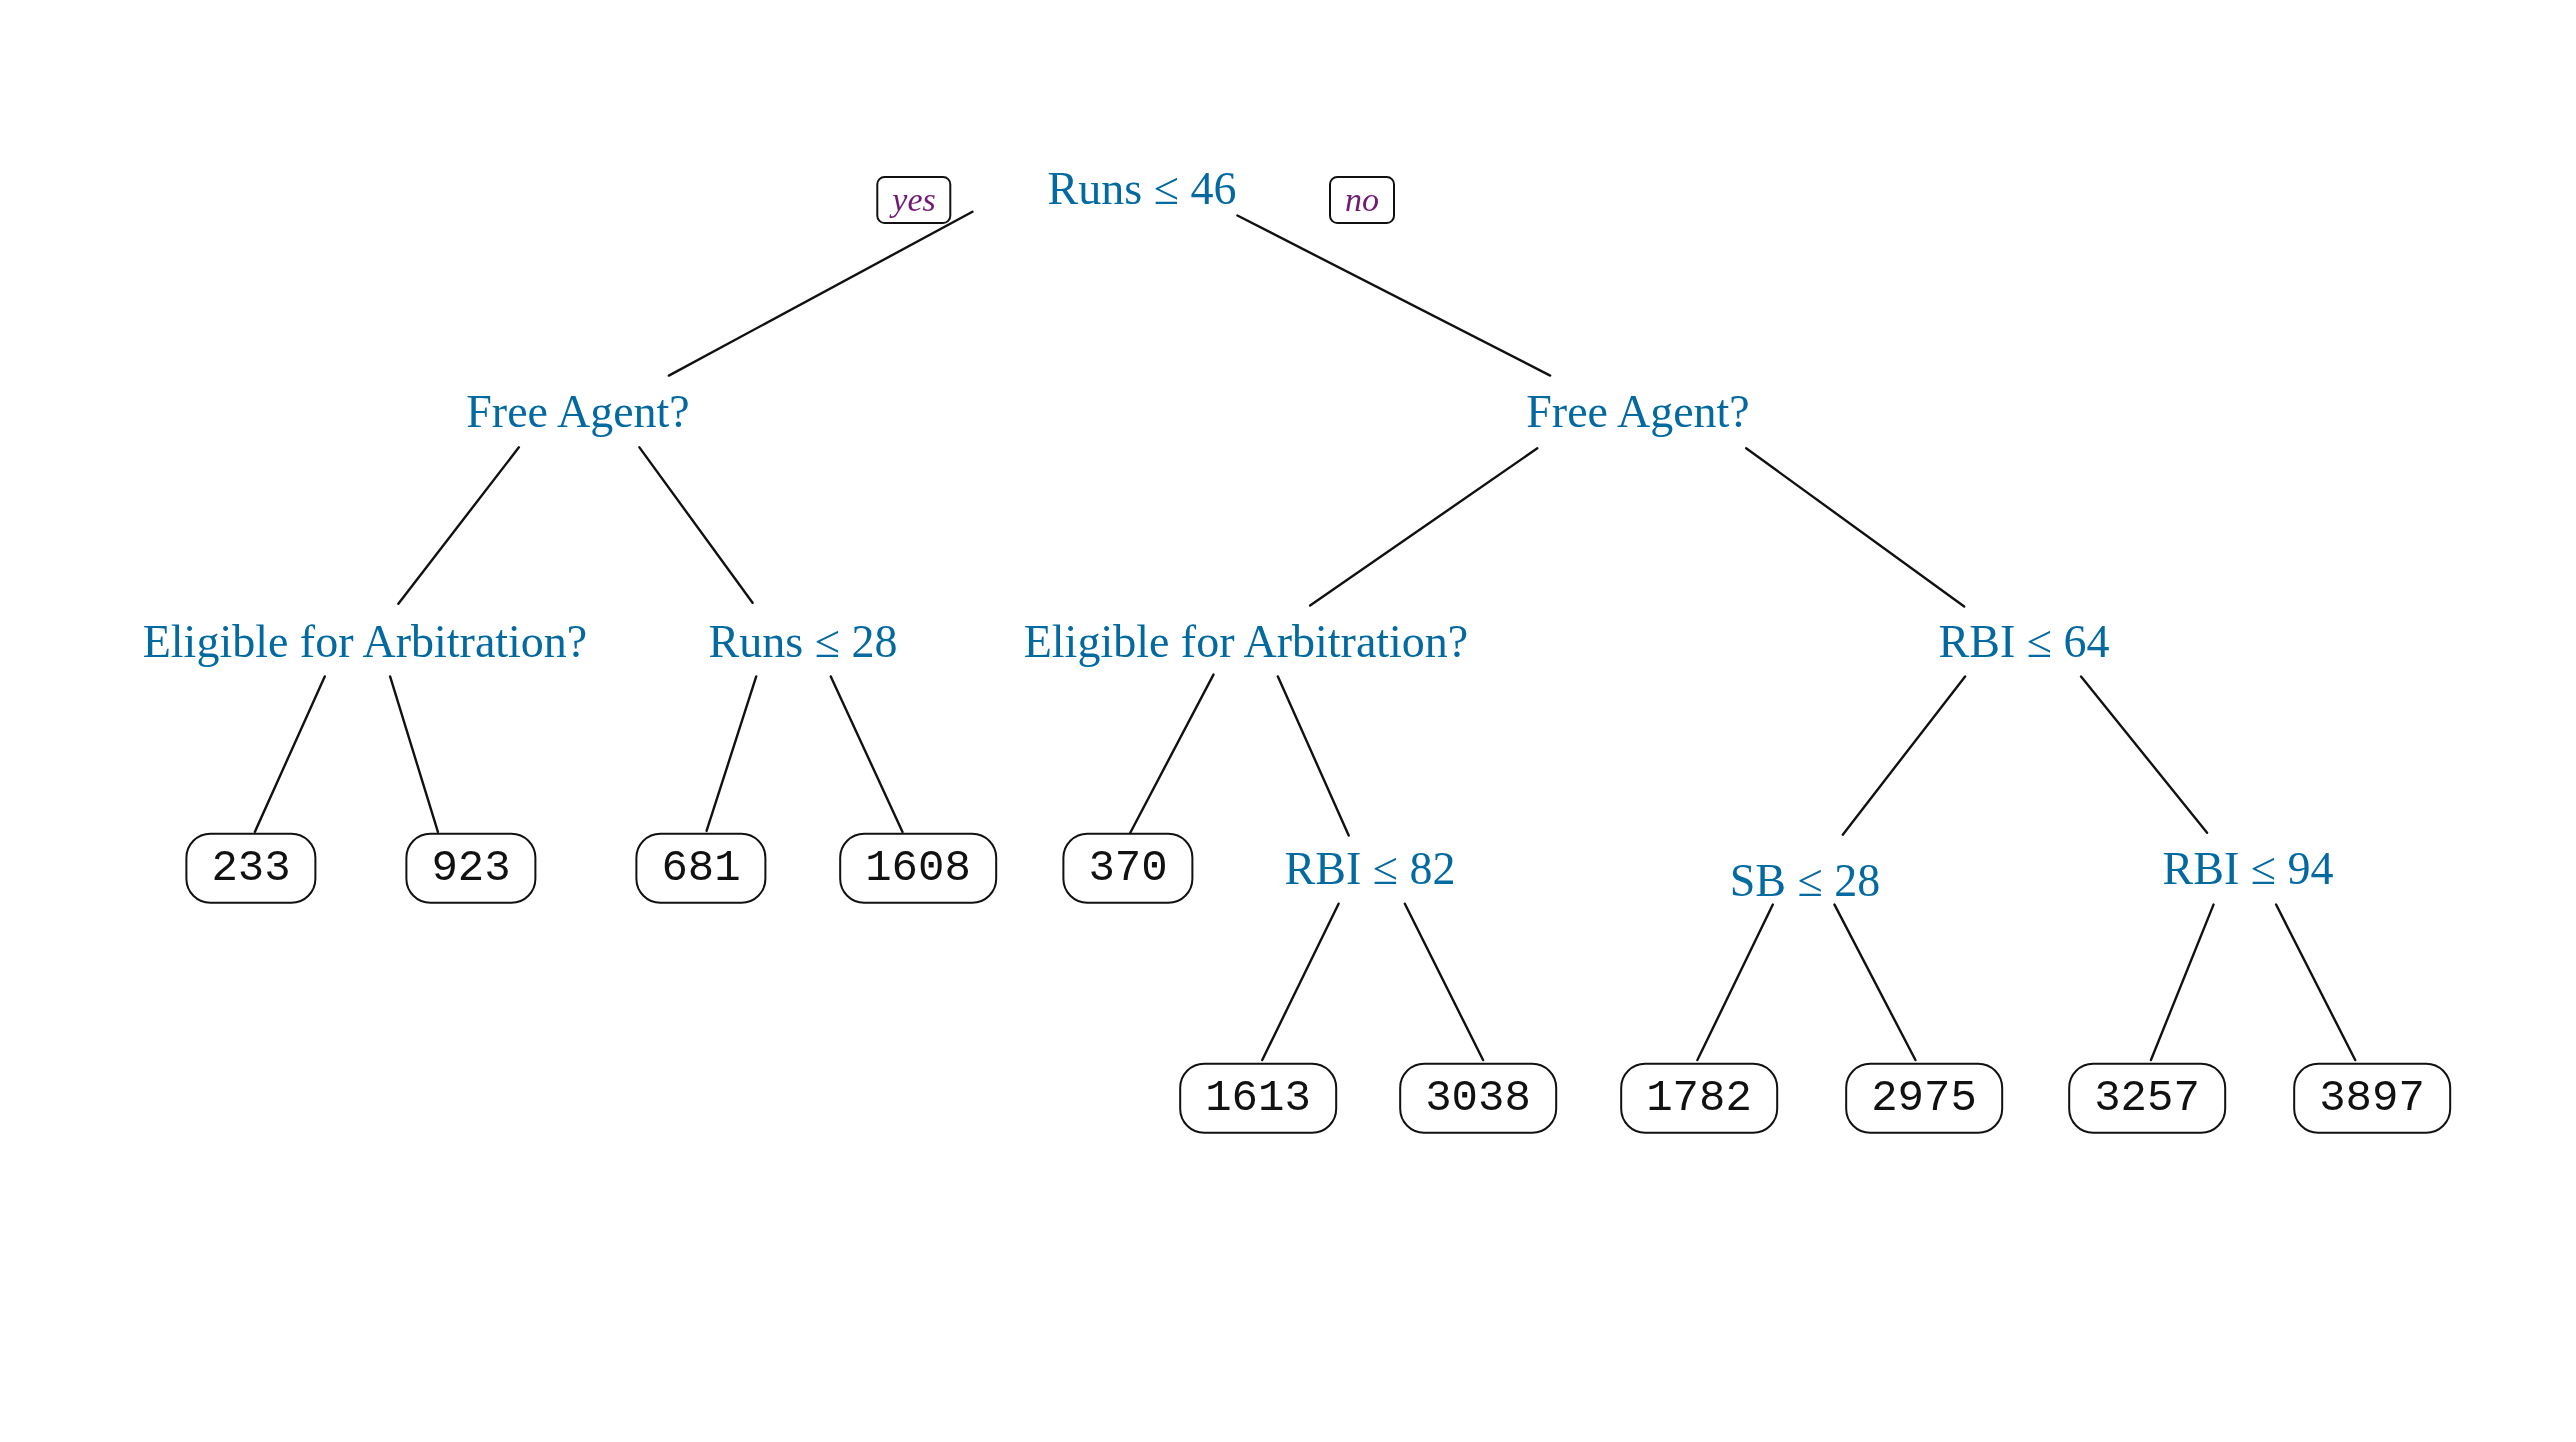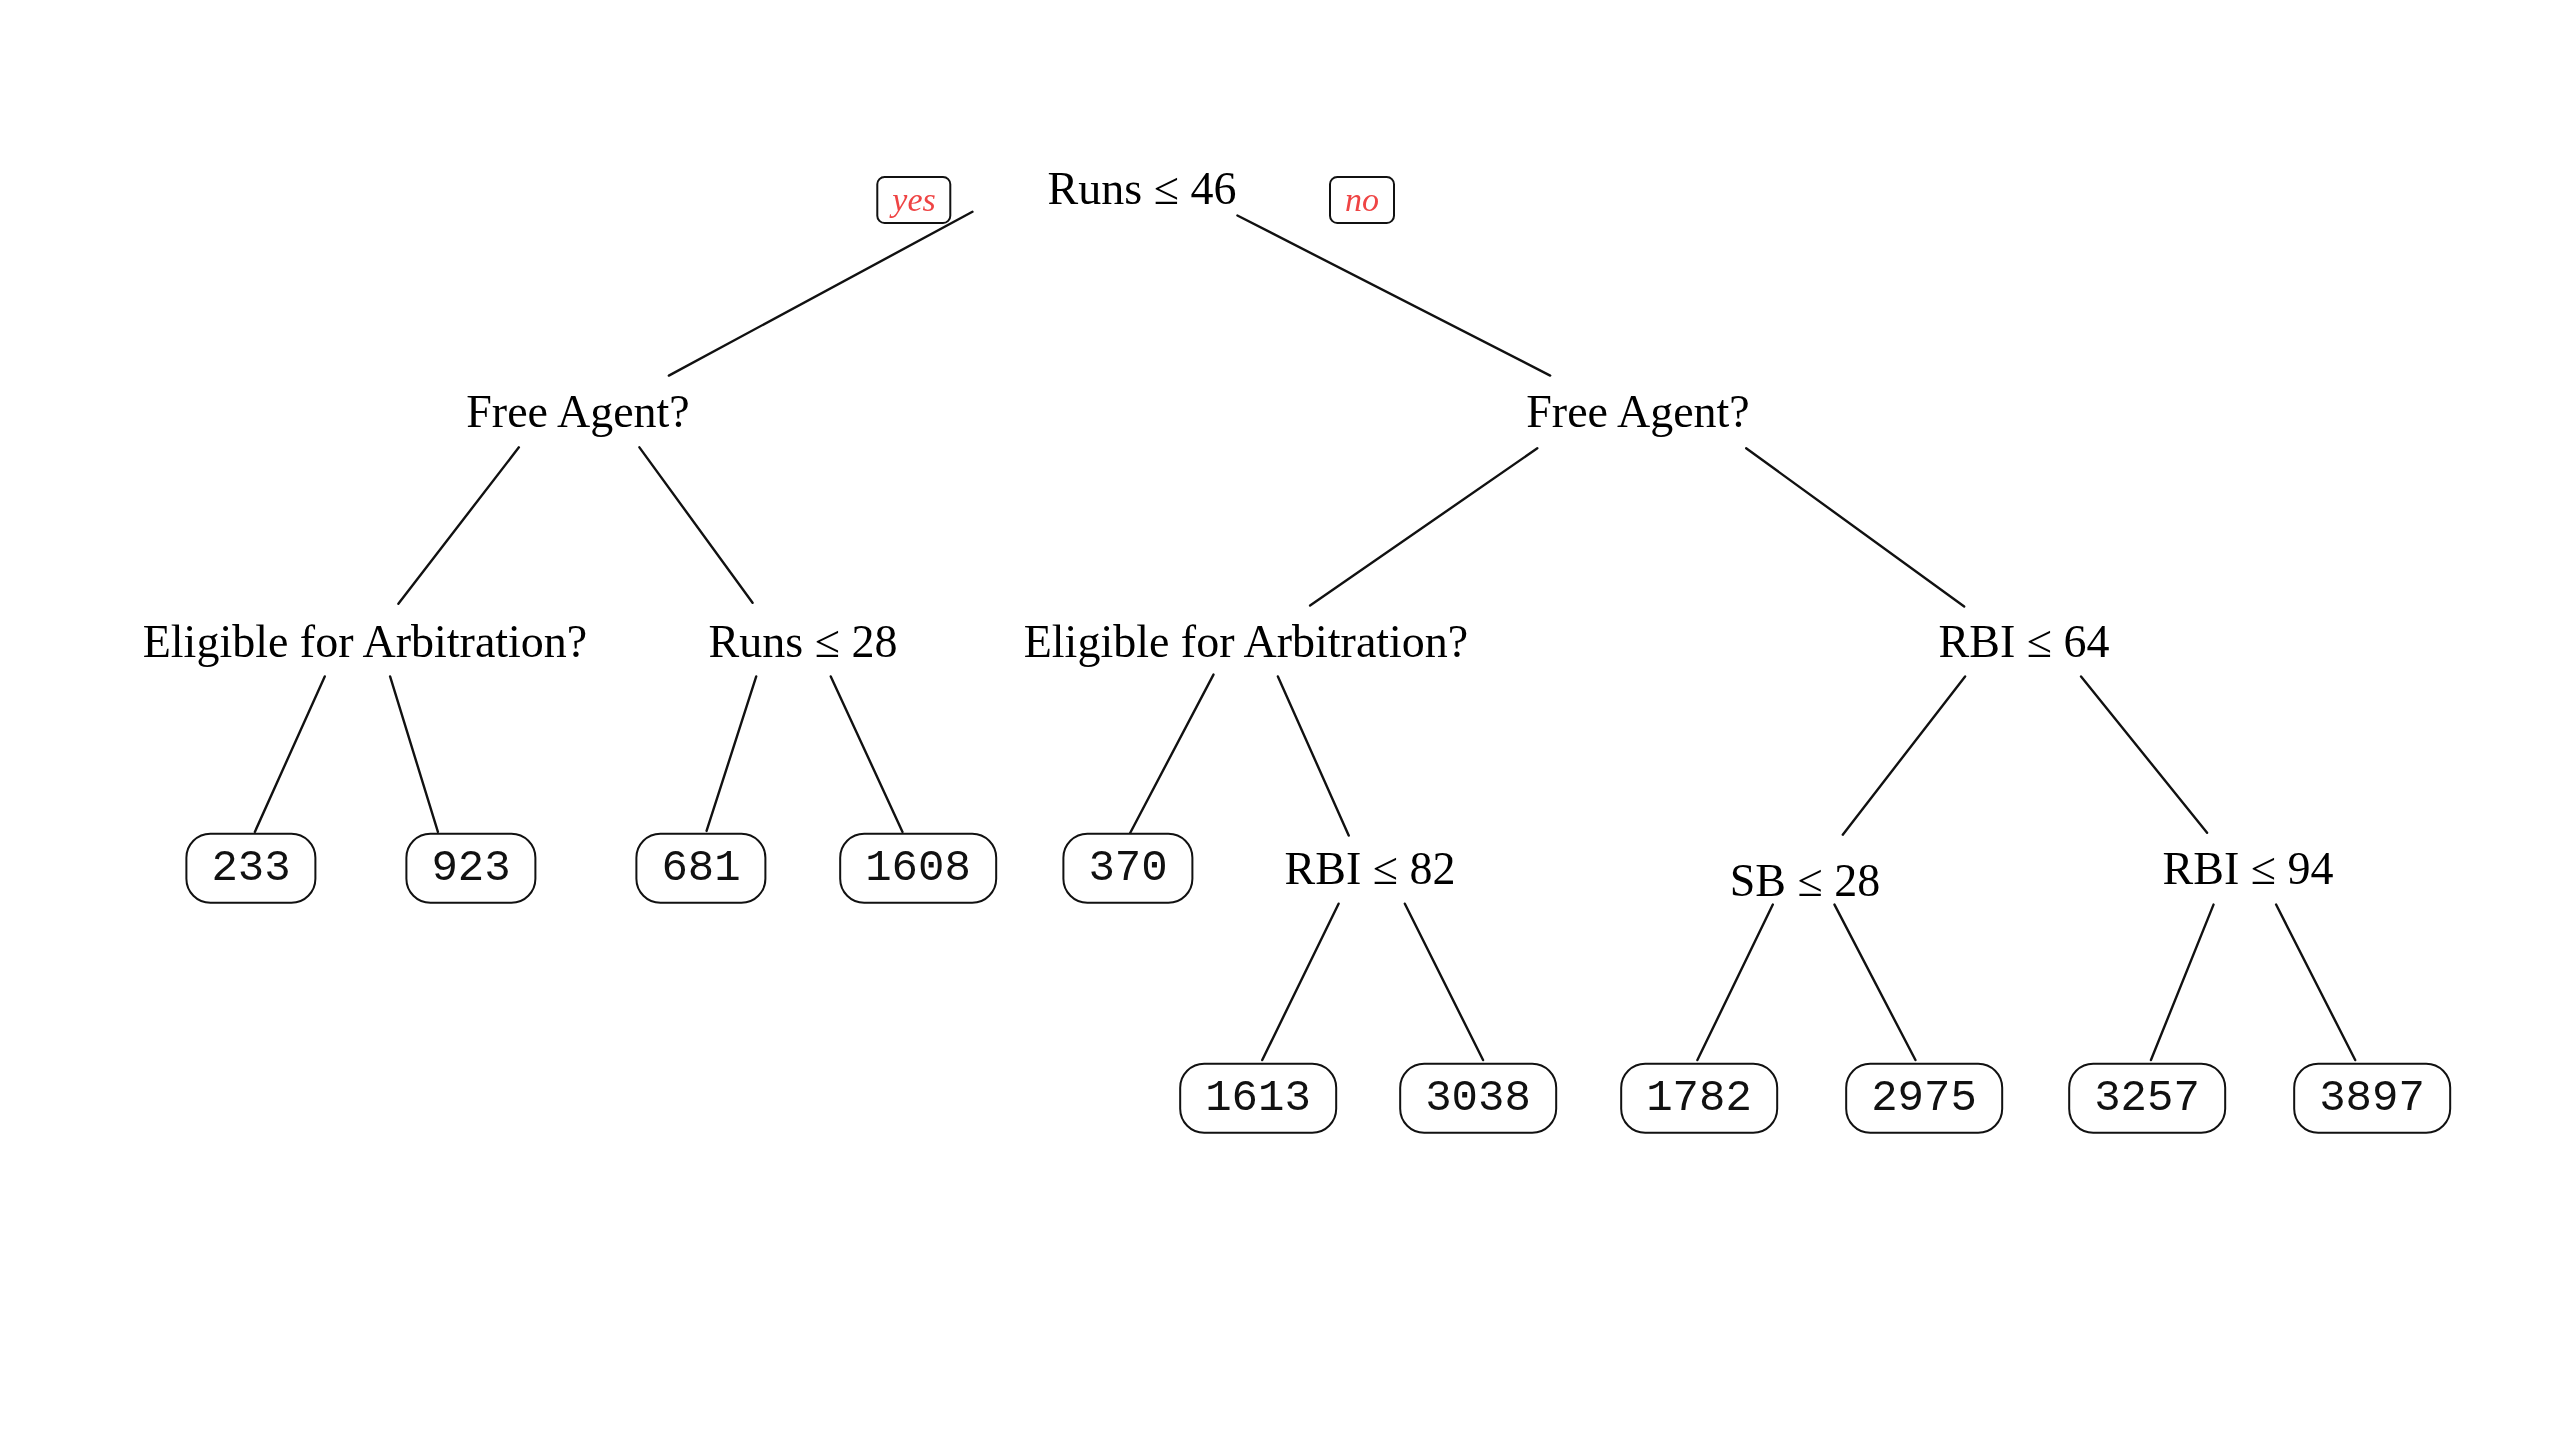--- a/index.html
+++ b/index.html
@@ -26,21 +26,21 @@
     stroke: #111111;
     stroke-width: 2.6;
     stroke-linecap: round;
   }
   .dnode {
     position: absolute;
     transform: translate(-50%, -50%);
     font-size: 46px;
     line-height: 1.1;
     white-space: nowrap;
-    color: #000000;
+    color: #0369a1;
   }
   .leaf {
     position: absolute;
     transform: translate(-50%, -50%);
     font-size: 44px;
     line-height: 63px;
     white-space: nowrap;
     border: 2.8px solid #111111;
     border-radius: 25px;
     padding: 1.8px 24px;
@@ -51,21 +51,21 @@
   .elabel {
     position: absolute;
     transform: translate(-50%, -50%);
     font-size: 34px;
     font-style: italic;
     line-height: 44px;
     white-space: nowrap;
     border: 2.3px solid #111111;
     border-radius: 8.3px;
     padding: 0 14px;
-    color: #ef4444;
+    color: #701a75;
     background: #ffffff;
   }
 </style>
 </head>
 <body>
 
 <div class="canvas">
 
   <svg class="edges" viewBox="0 0 2800 1568">
     <line x1="1057" y1="230" x2="727" y2="408"></line>

